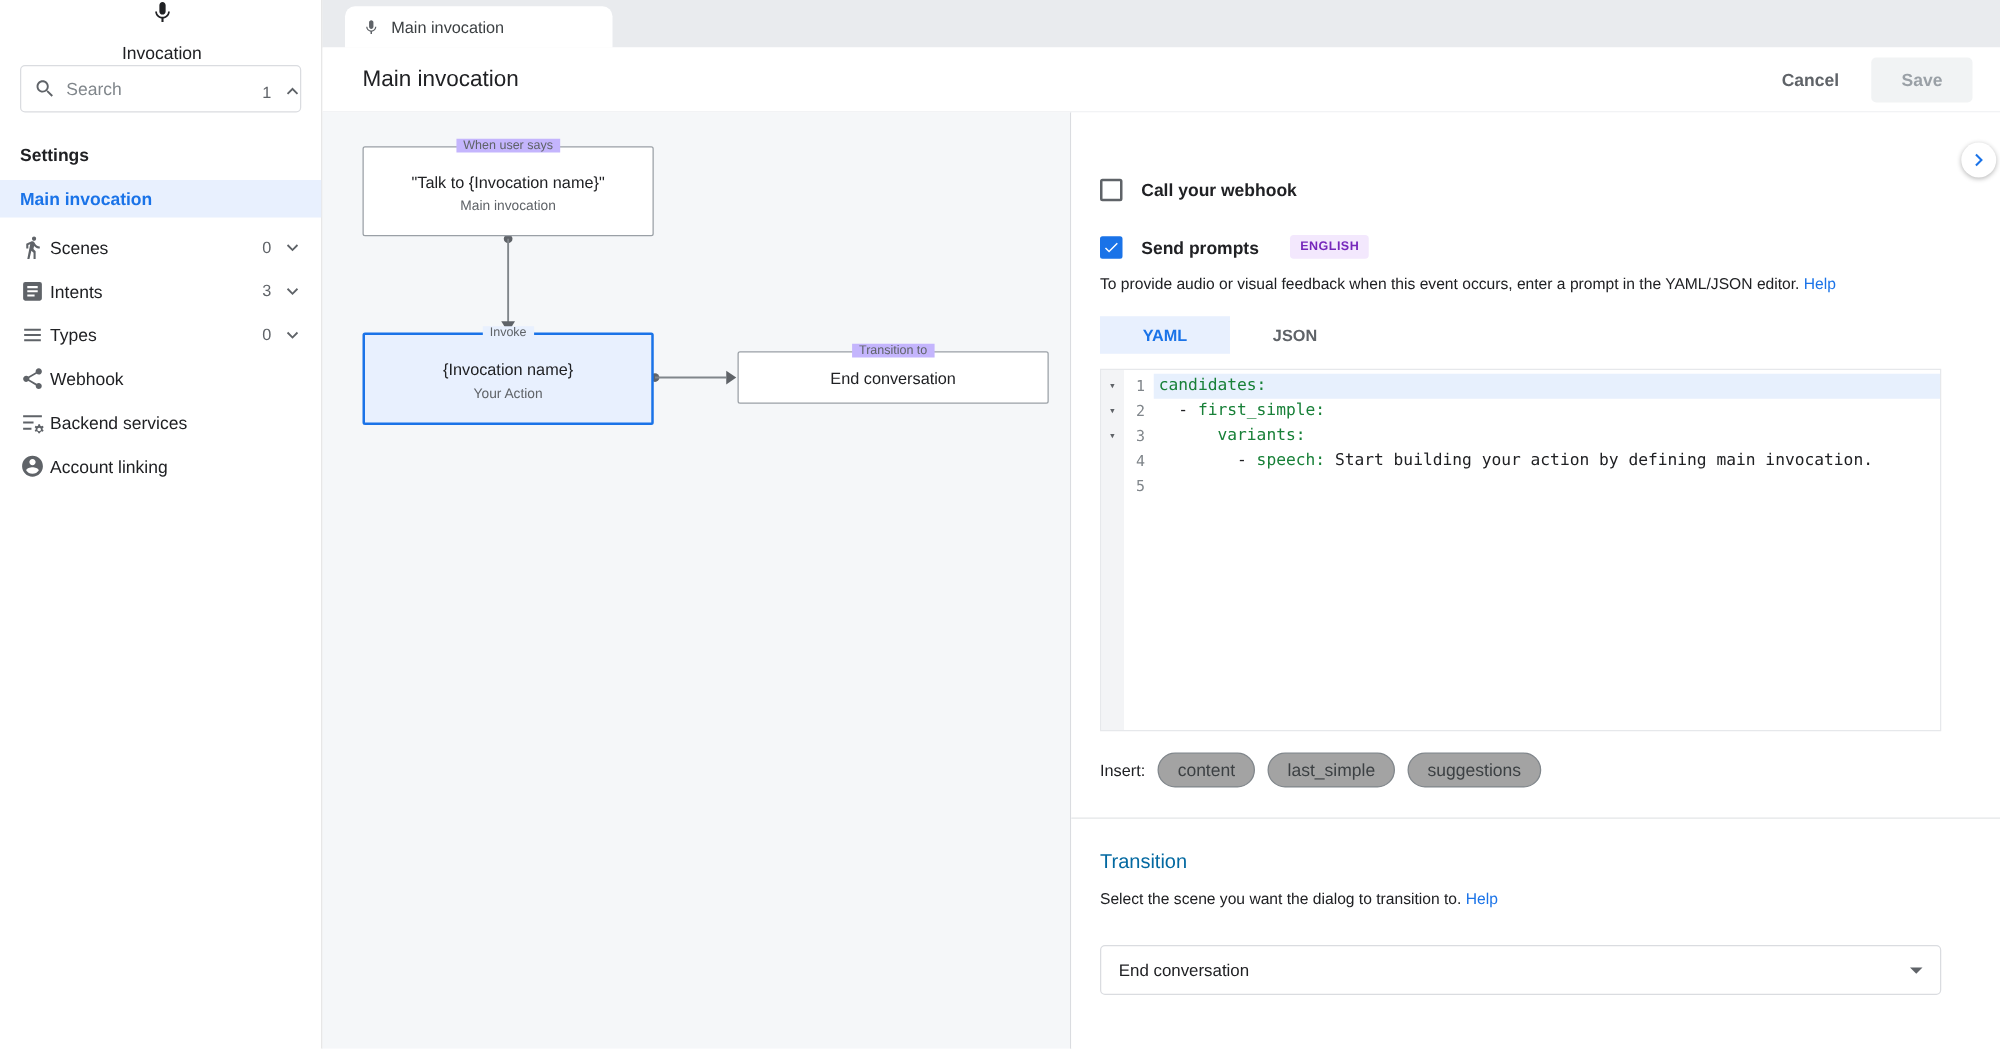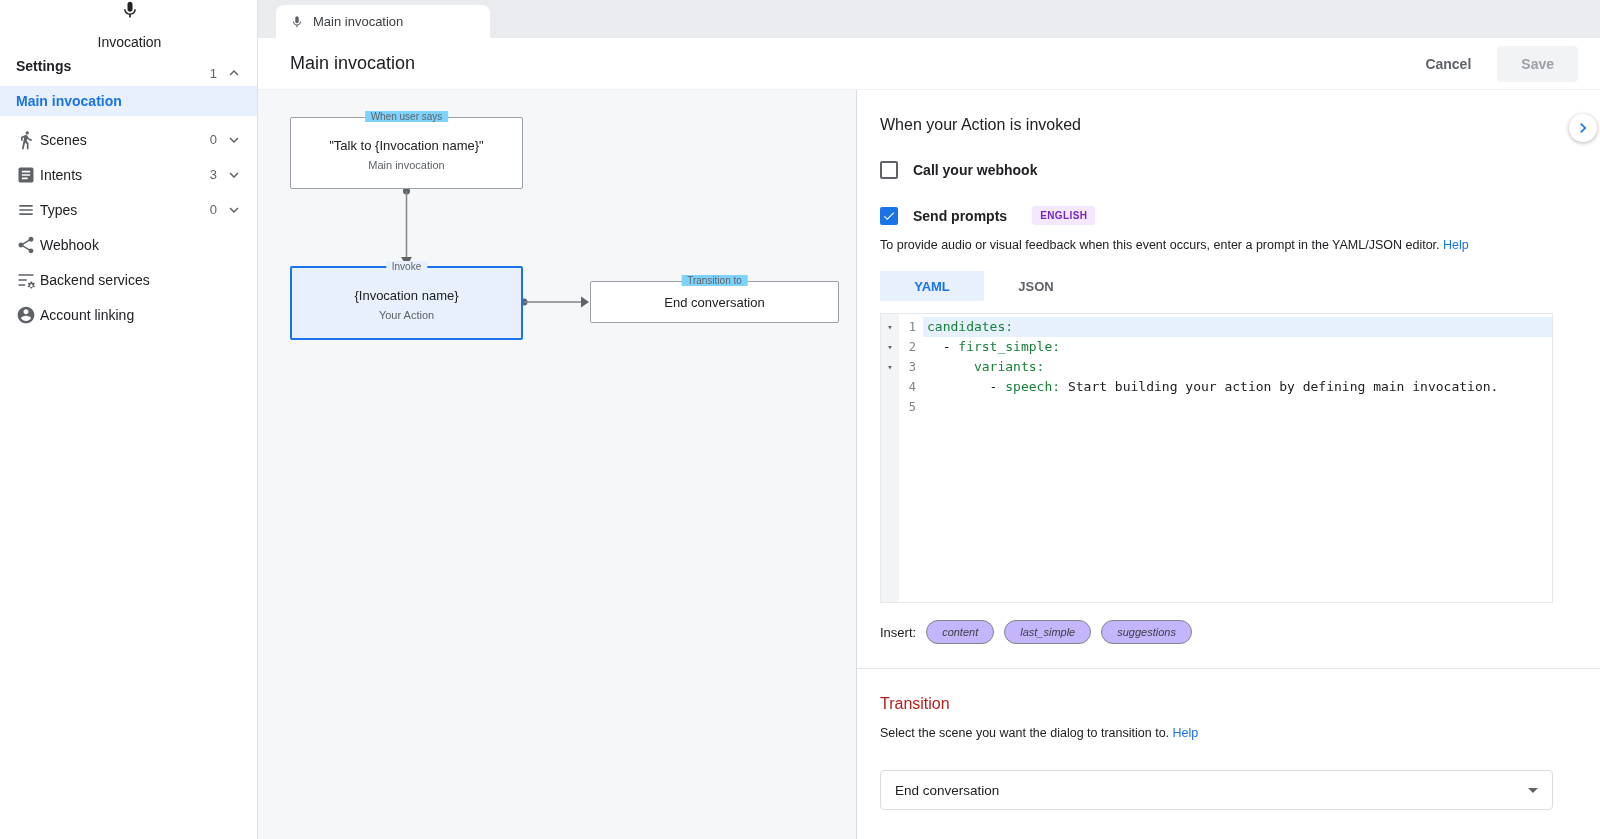--- a/index.html
+++ b/index.html
@@ -36,21 +36,21 @@
   .header-actions { margin-left:auto; display:flex; align-items:center; gap:12px; }
   .btn-cancel { font-family:"Liberation Sans",sans-serif; background:none; border:none; color:#5f6368; font-size:14px; font-weight:700; padding:8px 14px; cursor:pointer; }
   .btn-save { font-family:"Liberation Sans",sans-serif; background:#f1f3f4; border:none; border-radius:4px; color:#9aa0a6; font-size:14px; font-weight:700; padding:10px 24px; cursor:default; }
 
   .content { flex:1; display:flex; min-height:0; }
 
   
   .canvas { flex:0 0 599px; width:599px; position:relative; background:#f5f7f9; border-right:1px solid #dadce0; }
   .flow-arrows { position:absolute; inset:0; pointer-events:none; }
   .node { position:absolute; background:#fff; border:1px solid #9aa0a6; border-radius:2px; text-align:center; cursor:pointer; }
-  .node-caption { position:absolute; top:-7px; left:50%; transform:translateX(-50%); font-size:10px; color:#5f6368; background:#7dd3fc; padding:0 6px; white-space:nowrap; }
+  .node-caption { position:absolute; top:-7px; left:50%; transform:translateX(-50%); font-size:10px; color:#5f6368; background:#c4b5fd; padding:0 6px; white-space:nowrap; }
   .node-title { font-size:13px; color:#202124; }
   .node-sub { font-size:11px; color:#5f6368; margin-top:6px; }
   .node-user-says { left:32px; top:27px; width:233px; height:72px; padding-top:20px; }
   .node-invoke { left:32px; top:176px; width:233px; height:74px; padding-top:20px; background:#e8f0fe; border:2px solid #1a73e8; }
   .node-invoke .node-caption { background:#e8f0fe; }
   .node-transition { left:332px; top:191px; width:249px; height:42px; padding-top:13px; }
 
   
   .panel { flex:1; background:#fff; padding:26px 47px 0 23px; position:relative; min-width:0; }
   .panel-title { font-size:16px; font-weight:400; color:#202124; }
@@ -75,25 +75,25 @@
             font-family:"DejaVu Sans Mono", monospace; font-size:13px; line-height:20px;
             background:linear-gradient(90deg,#f3f4f6 0,#f3f4f6 18px,#ffffff 18px); padding-top:3px; }
   .code-line { display:flex; height:20px; }
   .fold { width:18px; flex:0 0 18px; text-align:center; color:#5f6368; font-size:9px; line-height:20px; cursor:pointer; }
   .lnum { width:24px; flex:0 0 24px; text-align:right; padding-right:7px; color:#80868b; font-size:12px; }
   .lcode { flex:1; white-space:pre; color:#202124; padding-left:4px; }
   .code-line.active .lcode { background:#e7f0fd; }
   .tok-key { color:#188038; }
 
   .insert-row { margin-top:17px; display:flex; align-items:center; gap:10px; font-size:13px; color:#202124; }
-  .chip { font-family:"Liberation Sans",sans-serif; background:#c4b5fd; border:1px solid #80868b; border-radius:14px; padding:5px 15px; font-size:11px; color:#3c4043; cursor:pointer;font-style:italic; }
+  .chip { font-family:"Liberation Sans",sans-serif; background:#a3a3a3; border:1px solid #80868b; border-radius:14px; padding:5px 15px; font-size:14px; color:#3c4043; cursor:pointer; }
 
   .divider { height:1px; background:#e4e6e8; margin:24px -47px 0 -23px; }
 
-  .section-title { margin-top:26px; font-size:16px; font-weight:400; color:#b91c1c; }
+  .section-title { margin-top:26px; font-size:16px; font-weight:400; color:#0369a1; }
   .select-box { margin-top:30px; height:40px; border:1px solid #dadce0; border-radius:4px; display:flex; align-items:center; justify-content:space-between; padding:0 14px; font-size:13.5px; color:#202124; cursor:pointer; background:#fff; }
   .caret-down { width:0; height:0; border-left:5px solid transparent; border-right:5px solid transparent; border-top:5px solid #5f6368; }
 </style>
 </head>
 <body>
 
 <div class="app">
 
   <aside class="sidebar">
     <div class="side-head">
@@ -102,20 +102,26 @@
         </svg>
       <span>Invocation</span>
       <span class="side-meta">
         <span>1</span>
         <svg viewBox="0 0 24 24">
             <path d="M7.4 15.4 12 10.8l4.6 4.6L18 14l-6-6-6 6z"></path>
           </svg>
       </span>
     </div>
 
+    <div class="search-wrap">
+      <svg viewBox="0 0 24 24">
+          <path d="M15.5 14h-.79l-.28-.27C15.41 12.59 16 11.11 16 9.5 16 5.91 13.09 3 9.5 3S3 5.91 3 9.5 5.91 16 9.5 16c1.61 0 3.09-.59 4.23-1.57l.27.28v.79l5 4.99L20.49 19l-4.99-5zm-6 0C7.01 14 5 11.99 5 9.5S7.01 5 9.5 5 14 7.01 14 9.5 11.99 14 9.5 14z"></path>
+        </svg>
+      <input type="text" placeholder="Search" style="">
+    </div>
 
     <div class="settings-label">Settings</div>
 
     <div class="selected-item">
       <span>Main invocation</span>
     </div>
 
     <div class="nav-group">
       <div class="nav-item">
         <svg class="ico" viewBox="0 0 24 24">
@@ -224,21 +230,20 @@
         </div>
       </div>
 
       <div class="panel">
         <button class="expand-btn">
           <svg viewBox="0 0 24 24">
               <path d="M10 6 8.6 7.4 13.2 12l-4.6 4.6L10 18l6-6z"></path>
             </svg>
         </button>
 
-        <h2 class="panel-title">When your Action is invoked</h2>
 
         <div class="check-row">
           <span class="checkbox"></span>
           <span class="check-label">Call your webhook</span>
         </div>
 
         <div class="check-row">
           <span class="checkbox checked">
             <svg viewBox="0 0 24 24">
                 <path fill="#fff" d="M9 16.2 4.8 12l-1.4 1.4L9 19 21 7l-1.4-1.4z"></path>

